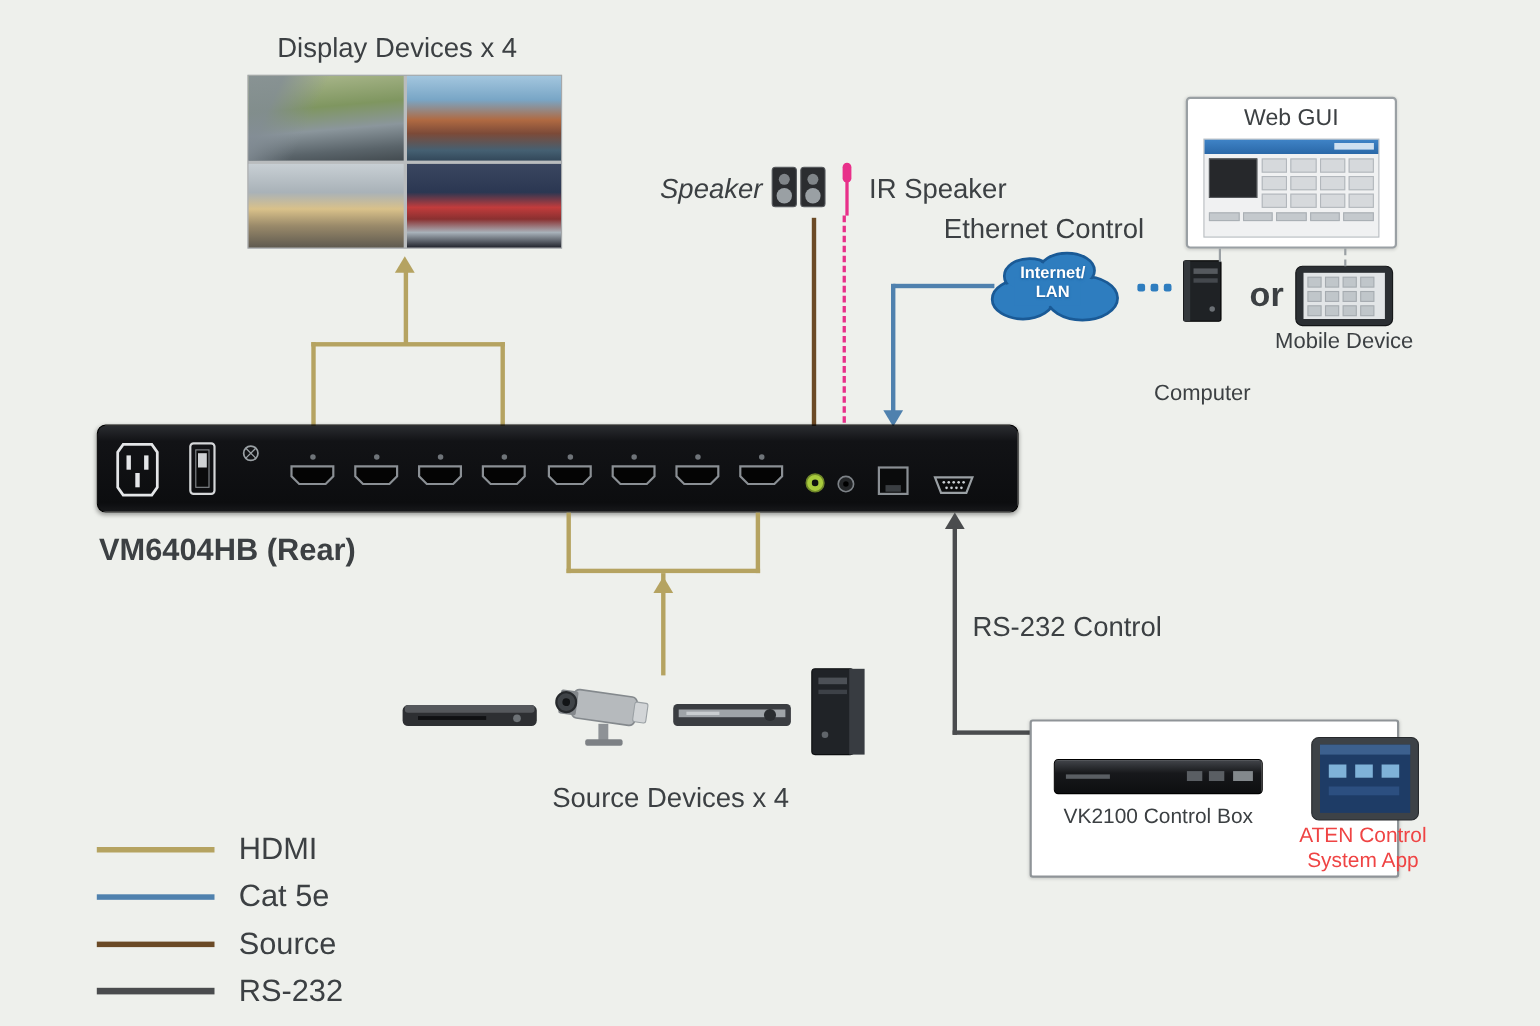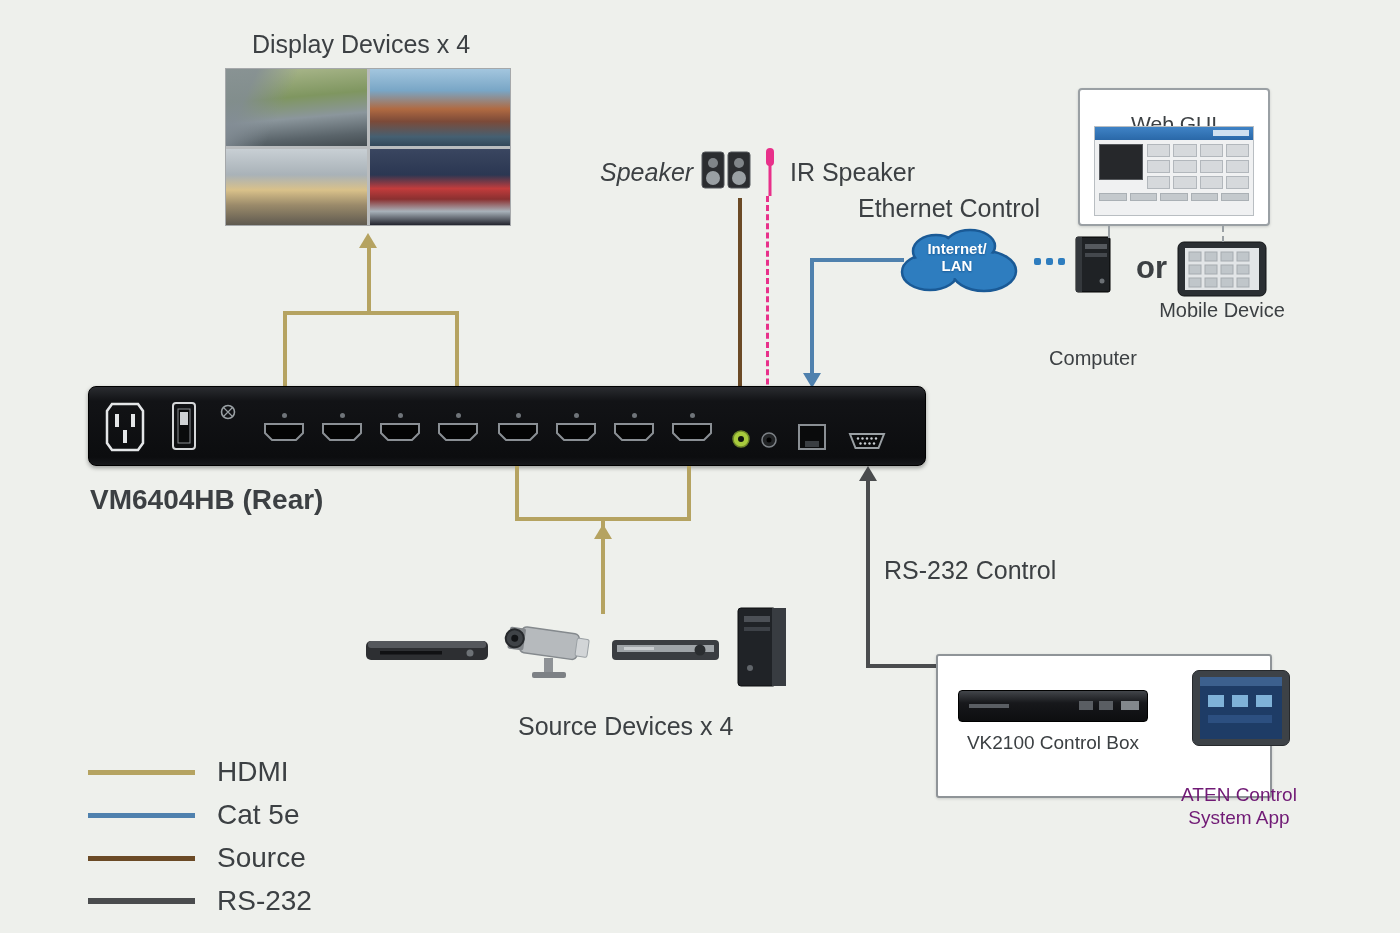--- a/index.html
+++ b/index.html
@@ -33,21 +33,21 @@
   .cloud { position:absolute; left:892px; top:224px; width:130px; height:72px; }
   .cloud-text { position:absolute; left:0; top:16px; width:100%; text-align:center; color:#fff;
     font-weight:bold; font-size:15px; line-height:17px; text-shadow:0 1px 2px #1a5a96; }
 
   .dots { position:absolute; left:1034px; top:258px; display:flex; gap:5px; }
   .dots span { width:7px; height:7px; background:#2e7dbf; border-radius:2px; display:block; }
 
   
   .webgui { position:absolute; left:1078px; top:88px; width:192px; height:138px; background:#fff;
     border:2px solid #9aa0a4; border-radius:4px; box-shadow:0 1px 3px rgba(0,0,0,.15); }
-  .webgui-title { text-align:center; font-size:21px; padding-top:22px; color:#3c4043; }
+  .webgui-title { text-align:center; font-size:21px; padding-top:6px; color:#3c4043; }
   .wg-shot { position:absolute; left:14px; top:36px; width:160px; height:90px; border:1px solid #b9bec2; background:#f0f1f2; }
   .wg-header { height:13px; background:linear-gradient(#3f83c6,#2a68a8); position:relative; }
   .wg-header::after { content:""; position:absolute; right:4px; top:3px; width:36px; height:6px; background:#cfe0f0; }
   .wg-body { display:flex; gap:4px; padding:4px; }
   .wg-preview { width:44px; height:36px; background:#26282b; border:1px solid #55585c; }
   .wg-grid { display:grid; grid-template-columns:repeat(4,1fr); gap:3px; flex:1; }
   .wg-grid i { display:block; height:13px; background:#d6d9dc; border:1px solid #b2b7bc; }
   .wg-foot { display:flex; gap:3px; padding:0 4px; }
   .wg-foot i { display:block; flex:1; height:8px; background:#c4c9cd; border:1px solid #aab0b5; }
 
@@ -61,21 +61,21 @@
 
   
 
   
   .vkbox { position:absolute; left:936px; top:654px; width:336px; height:144px; background:#fff;
     border:2px solid #8f9498; border-radius:3px; box-shadow:0 1px 3px rgba(0,0,0,.15); }
   .vk-device { position:absolute; left:20px; top:34px; width:190px; height:32px; border-radius:4px;
     background:linear-gradient(#42454a,#17181b 40%,#0d0e10); border:1px solid #000; }
   .vk-device i { position:absolute; display:block; background:#5a5e63; }
   .vk-lbl { position:absolute; left:10px; top:76px; width:210px; text-align:center; font-size:19px; color:#3c4043; }
-  .vk-app-lbl { position:absolute; left:236px; top:92px; width:130px; text-align:center; font-size:19px; line-height:23px; color:#701a75;margin-top:35px; }
+  .vk-app-lbl { position:absolute; left:236px; top:92px; width:130px; text-align:center; font-size:19px; line-height:23px; color:#ef4444; }
   .tablet { position:absolute; left:254px; top:14px; width:98px; height:76px; background:#3d4247; border-radius:7px;
     border:1px solid #26292c; padding:6px 7px; }
   .tablet-screen { width:100%; height:100%; background:#1e3c66; position:relative; }
   .tablet-screen i { position:absolute; display:block; background:#7fb2d8; }
 
   .legend-row { position:absolute; left:88px; display:flex; align-items:center; gap:22px; height:36px; }
   .legend-swatch { width:107px; height:5px; }
   .legend-label { font-size:28px; color:#3c4043; }
 
   .cap { font-size:20px; color:#3c4043; text-align:center; position:absolute; }
@@ -343,21 +343,21 @@
   </div>
   <div class="abs" style="left:728px; top:604px;">
     <svg width="68" height="90">
       <rect x="10" y="4" width="38" height="78" rx="3" fill="#202327" stroke="#0d0f11"></rect>
       <rect x="44" y="4" width="14" height="78" fill="#383c41"></rect>
       <rect x="16" y="12" width="26" height="6" fill="#4c5056"></rect>
       <rect x="16" y="23" width="26" height="4" fill="#3d4147"></rect>
       <circle cx="22" cy="64" r="3" fill="#60656a"></circle>
     </svg>
   </div>
-  <div class="lbl" style="left:502px; top:712px; font-size:25px;margin-left:16px;">Source Devices x 4</div>
+  <div class="lbl" style="left:502px; top:712px; font-size:25px;">Source Devices x 4</div>
 
   <div class="arr arr-up-gray" style="left:859px; top:466px;"></div>
   <div class="line" style="left: 866px; top: 479px; width: 4px; height: 189px; background-color: rgb(74, 76, 78);"></div>
   <div class="line" style="left: 866px; top: 664px; width: 72px; height: 4px; background-color: rgb(74, 76, 78);"></div>
   <div class="lbl" style="left:884px; top:556px; font-size:25px;">RS-232 Control</div>
 
   <div class="vkbox">
     <div class="vk-device">
       <i style="left:10px; top:13px; width:40px; height:4px;"></i>
       <i style="left:120px; top:10px; width:14px; height:9px;"></i>

